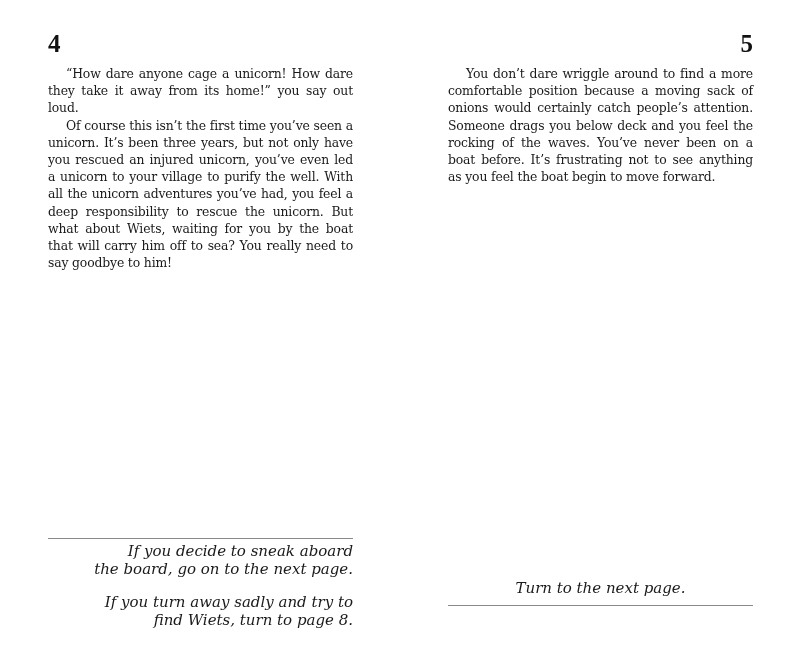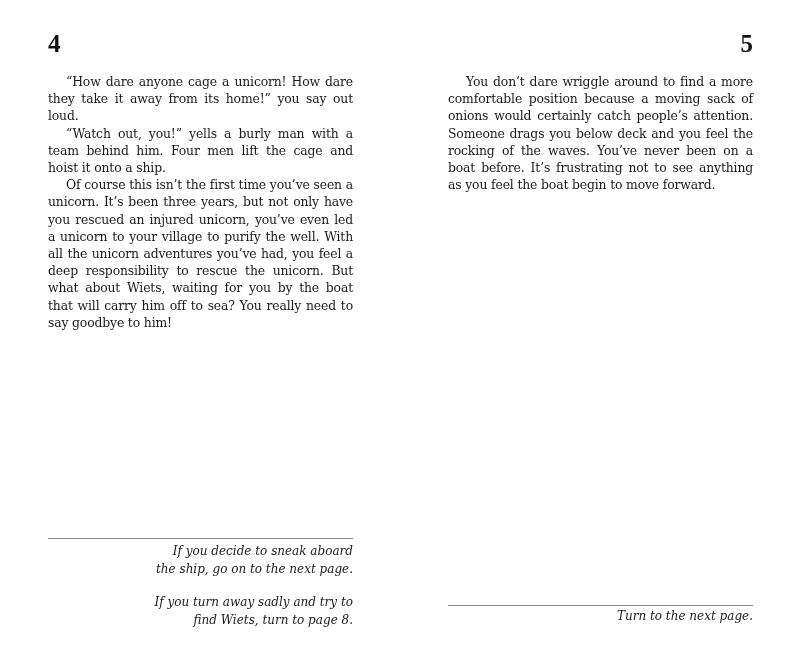--- a/index.html
+++ b/index.html
@@ -7,48 +7,47 @@
            font-family: "DejaVu Serif", "Liberation Serif", serif; color: #1a1a1a; }
     .page { position: absolute; top: 0; height: 657px; }
     .page-left { left: 48px; width: 305px; }
     .page-right { left: 448px; width: 305px; }
     .page-num { position: absolute; top: 30px; font-family: "Liberation Serif", serif;
                 font-weight: bold; font-size: 25px; line-height: 28px; color: #111; }
     .page-left .page-num { left: 0; }
     .page-right .page-num { right: 0; }
     .body-text { position: absolute; top: 65px; left: 0; width: 305px;
                  font-size: 12.4px; line-height: 17.2px; text-align: justify;
-                 letter-spacing: -0.15px; margin-top: 8px; }
+                 letter-spacing: -0.15px; }
     .body-text p { margin: 0; text-indent: 18px; }
     .rule { position: absolute; left: 0; width: 305px; height: 0;
             border-top: 1px solid #8a8a8a; }
     .page-left .rule { top: 538px; }
     .page-right .rule { top: 605px; }
     .choices { position: absolute; right: 0; width: 305px; text-align: right;
-               font-style: italic; font-size: 12px; line-height: 17.5px; }
+               font-style: italic; font-size: 15px; line-height: 17.5px; }
     .page-left .choices { top: 543px; }
-    .page-right .choices { top: 608px; }
+    .page-right .choices { top: 580px; text-align: center; }
     .choice { margin: 0 0 16px 0; }
     .choice span { display: block; }
   </style>
 </head>
 <body>
 
 <div class="page page-left">
   <div class="page-num">4</div>
   <div class="body-text">
     <p>“How dare anyone cage a unicorn! How dare they take it away from its home!” you say out loud.</p>
-    <p>“Watch out, you!” yells a burly man with a team behind him. Four men lift the cage and hoist it onto a ship.</p>
     <p>Of course this isn’t the first time you’ve seen a unicorn. It’s been three years, but not only have you rescued an injured unicorn, you’ve even led a unicorn to your village to purify the well. With all the unicorn adventures you’ve had, you feel a deep responsibility to rescue the unicorn. But what about Wiets, waiting for you by the boat that will carry him off to sea? You really need to say goodbye to him!</p>
   </div>
   <div class="rule"></div>
   <div class="choices">
     <div class="choice">
       <span>If you decide to sneak aboard</span>
-      <span>the ship, go on to the next page.</span>
+      <span>the board, go on to the next page.</span>
     </div>
     <div class="choice">
       <span>If you turn away sadly and try to</span>
       <span>find Wiets, turn to page 8.</span>
     </div>
   </div>
 </div>
 
 <div class="page page-right">
   <div class="page-num">5</div>

